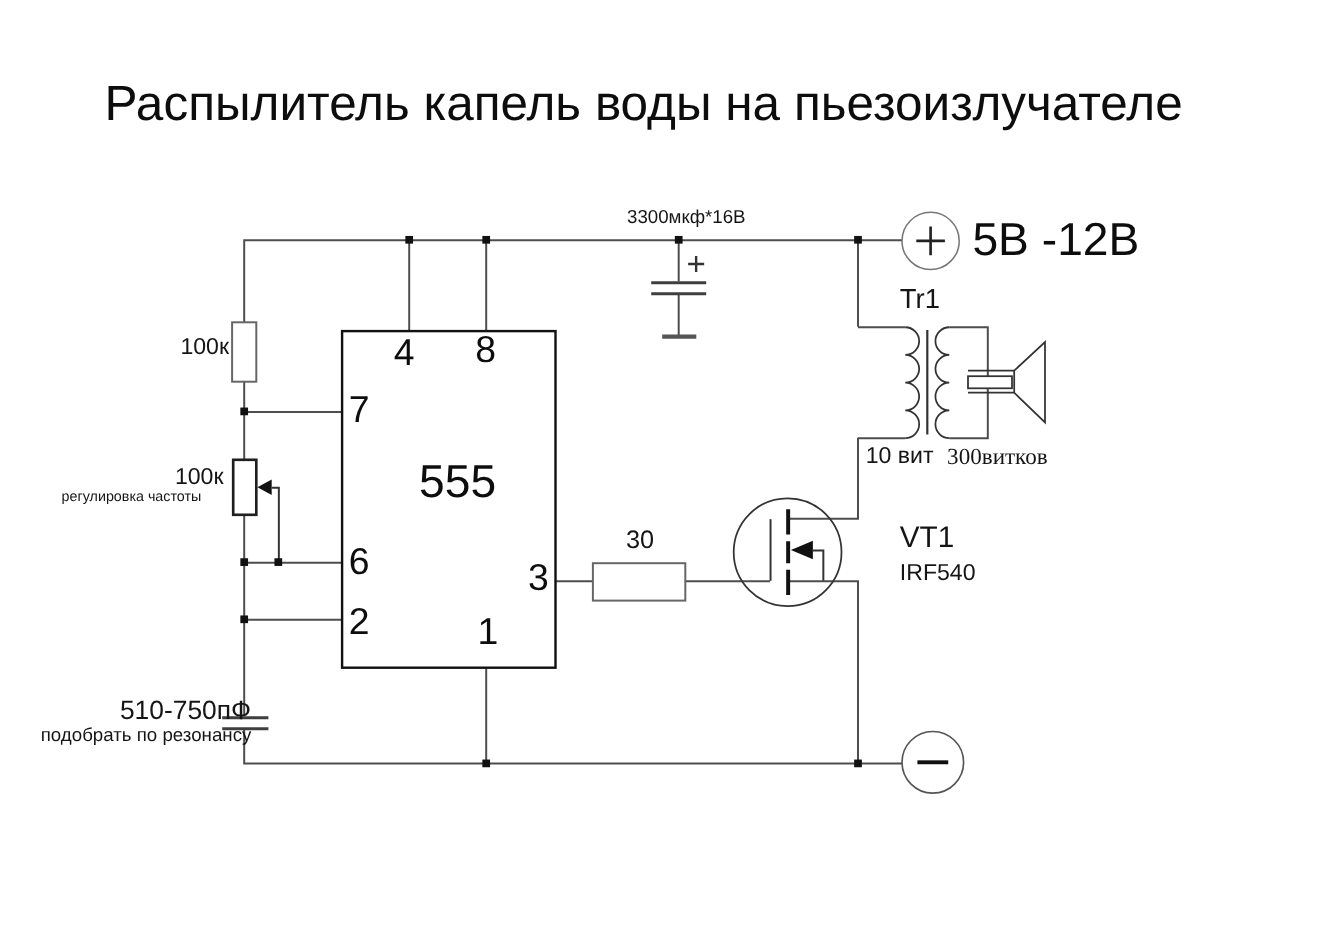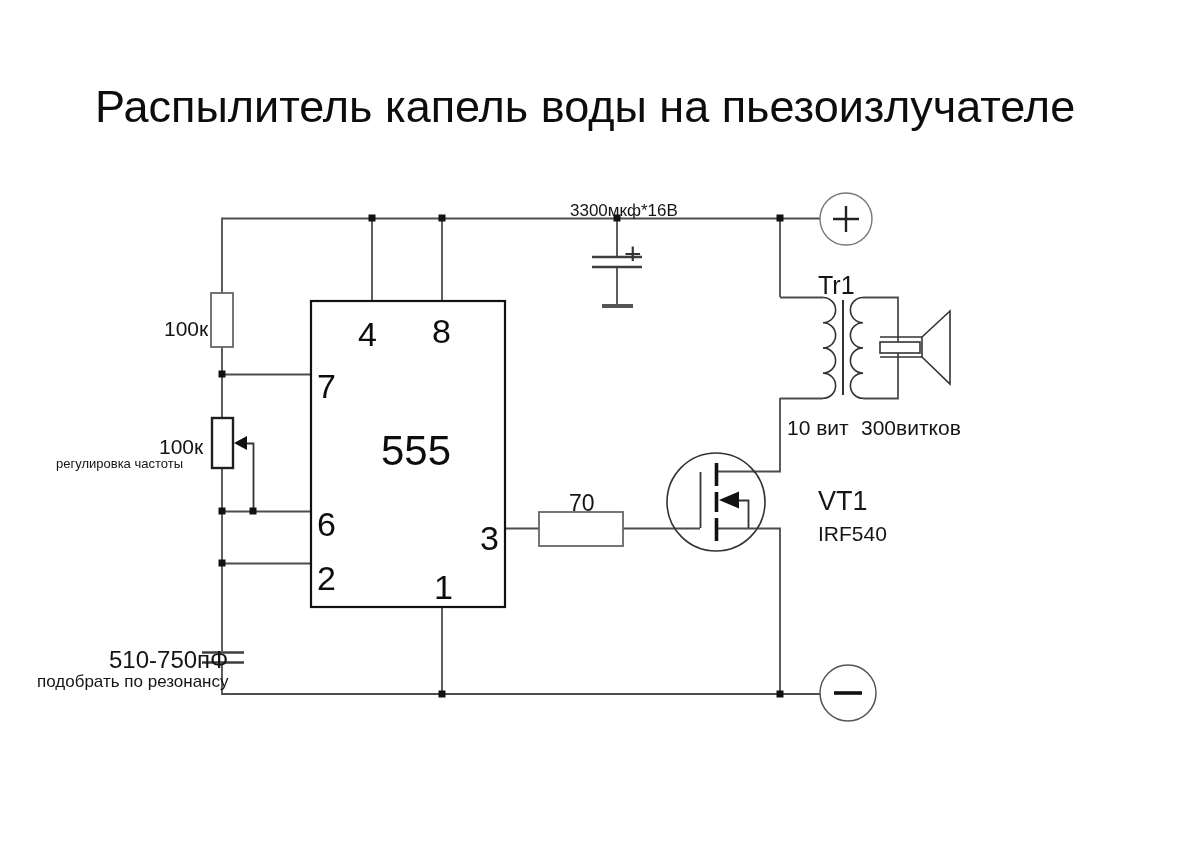--- a/index.html
+++ b/index.html
@@ -1,20 +1,20 @@
 <!DOCTYPE html>
 <html><head>
 <meta charset="utf-8">
 <style>
   html,body{margin:0;padding:0;background:#fff;}
   #canvas{
     position:relative;width:1200px;height:848px;background:#ffffff;overflow:hidden;
     font-family:"Liberation Sans", sans-serif;color:#111;
   }
-  .lbl{position:absolute;white-space:nowrap;line-height:1.05;color:#151515;margin-top:13px;}
+  .lbl{position:absolute;white-space:nowrap;line-height:1.05;color:#151515;}
   #schematic-svg{position:absolute;left:0;top:0;z-index:1;}
   .layer-text{z-index:2;}
   #watermark{
     position:absolute;left:385px;top:203px;z-index:0;
     font-size:44px;color:#d9d9d9;letter-spacing:1px;
   }
   .title{left:95px;top:70px;font-size:45px;color:#0d0d0d;}
   .pin{font-size:34px;color:#0d0d0d;}
   .ic-name{left:381px;top:416px;font-size:42px;color:#0d0d0d;}
   .big-voltage{left:884px;top:196px;font-size:42px;color:#0d0d0d;}
@@ -115,29 +115,30 @@
       <rect x="438.5" y="690.5" width="7" height="7"></rect>
       <rect x="776.5" y="690.5" width="7" height="7"></rect>
     </g>
   </svg>
 
   <span class="lbl title layer-text">Распылитель капель воды на пьезоизлучателе</span>
 
   <span class="lbl layer-text" style="left:570px;top:189px;font-size:17px;">3300мкф*16В</span>
   <span class="lbl layer-text" style="left:624px;top:225px;font-size:30px;color:#333;">+</span>
 
+  <span class="lbl big-voltage layer-text">5В -12В</span>
 
   <span class="lbl layer-text" style="left:818px;top:259px;font-size:25px;">Tr1</span>
   <span class="lbl layer-text" style="left:787px;top:404px;font-size:21px;">10 вит</span>
-  <span class="lbl layer-text" style="left:861px;top:404px;font-size:21px;">300витков</span>
+  <span class="lbl layer-text" style="left:861px;top:404px;font-size:21px;font-family:Liberation Serif, serif;">300витков</span>
 
   <span class="lbl layer-text" style="left:818px;top:474px;font-size:27px;">VT1</span>
   <span class="lbl layer-text" style="left:818px;top:510px;font-size:21px;">IRF540</span>
 
-  <span class="lbl layer-text" style="left:569px;top:478px;font-size:23px;">70</span>
+  <span class="lbl layer-text" style="left:569px;top:478px;font-size:23px;">30</span>
 
   <span class="lbl layer-text" style="left:164px;top:305px;font-size:21px;">100к</span>
   <span class="lbl layer-text" style="left:159px;top:423px;font-size:21px;">100к</span>
   <span class="lbl layer-text" style="left:56px;top:444px;font-size:13px;text-align:center;">регулировка частоты</span>
 
   <span class="lbl layer-text" style="left:109px;top:634px;font-size:24px;">510-750пФ</span>
   <span class="lbl layer-text" style="left:37px;top:660px;font-size:17px;">подобрать по резонансу</span>
 
   <span class="lbl ic-name layer-text">555</span>
   <span class="lbl pin layer-text" style="left:358px;top:304px;">4</span>

